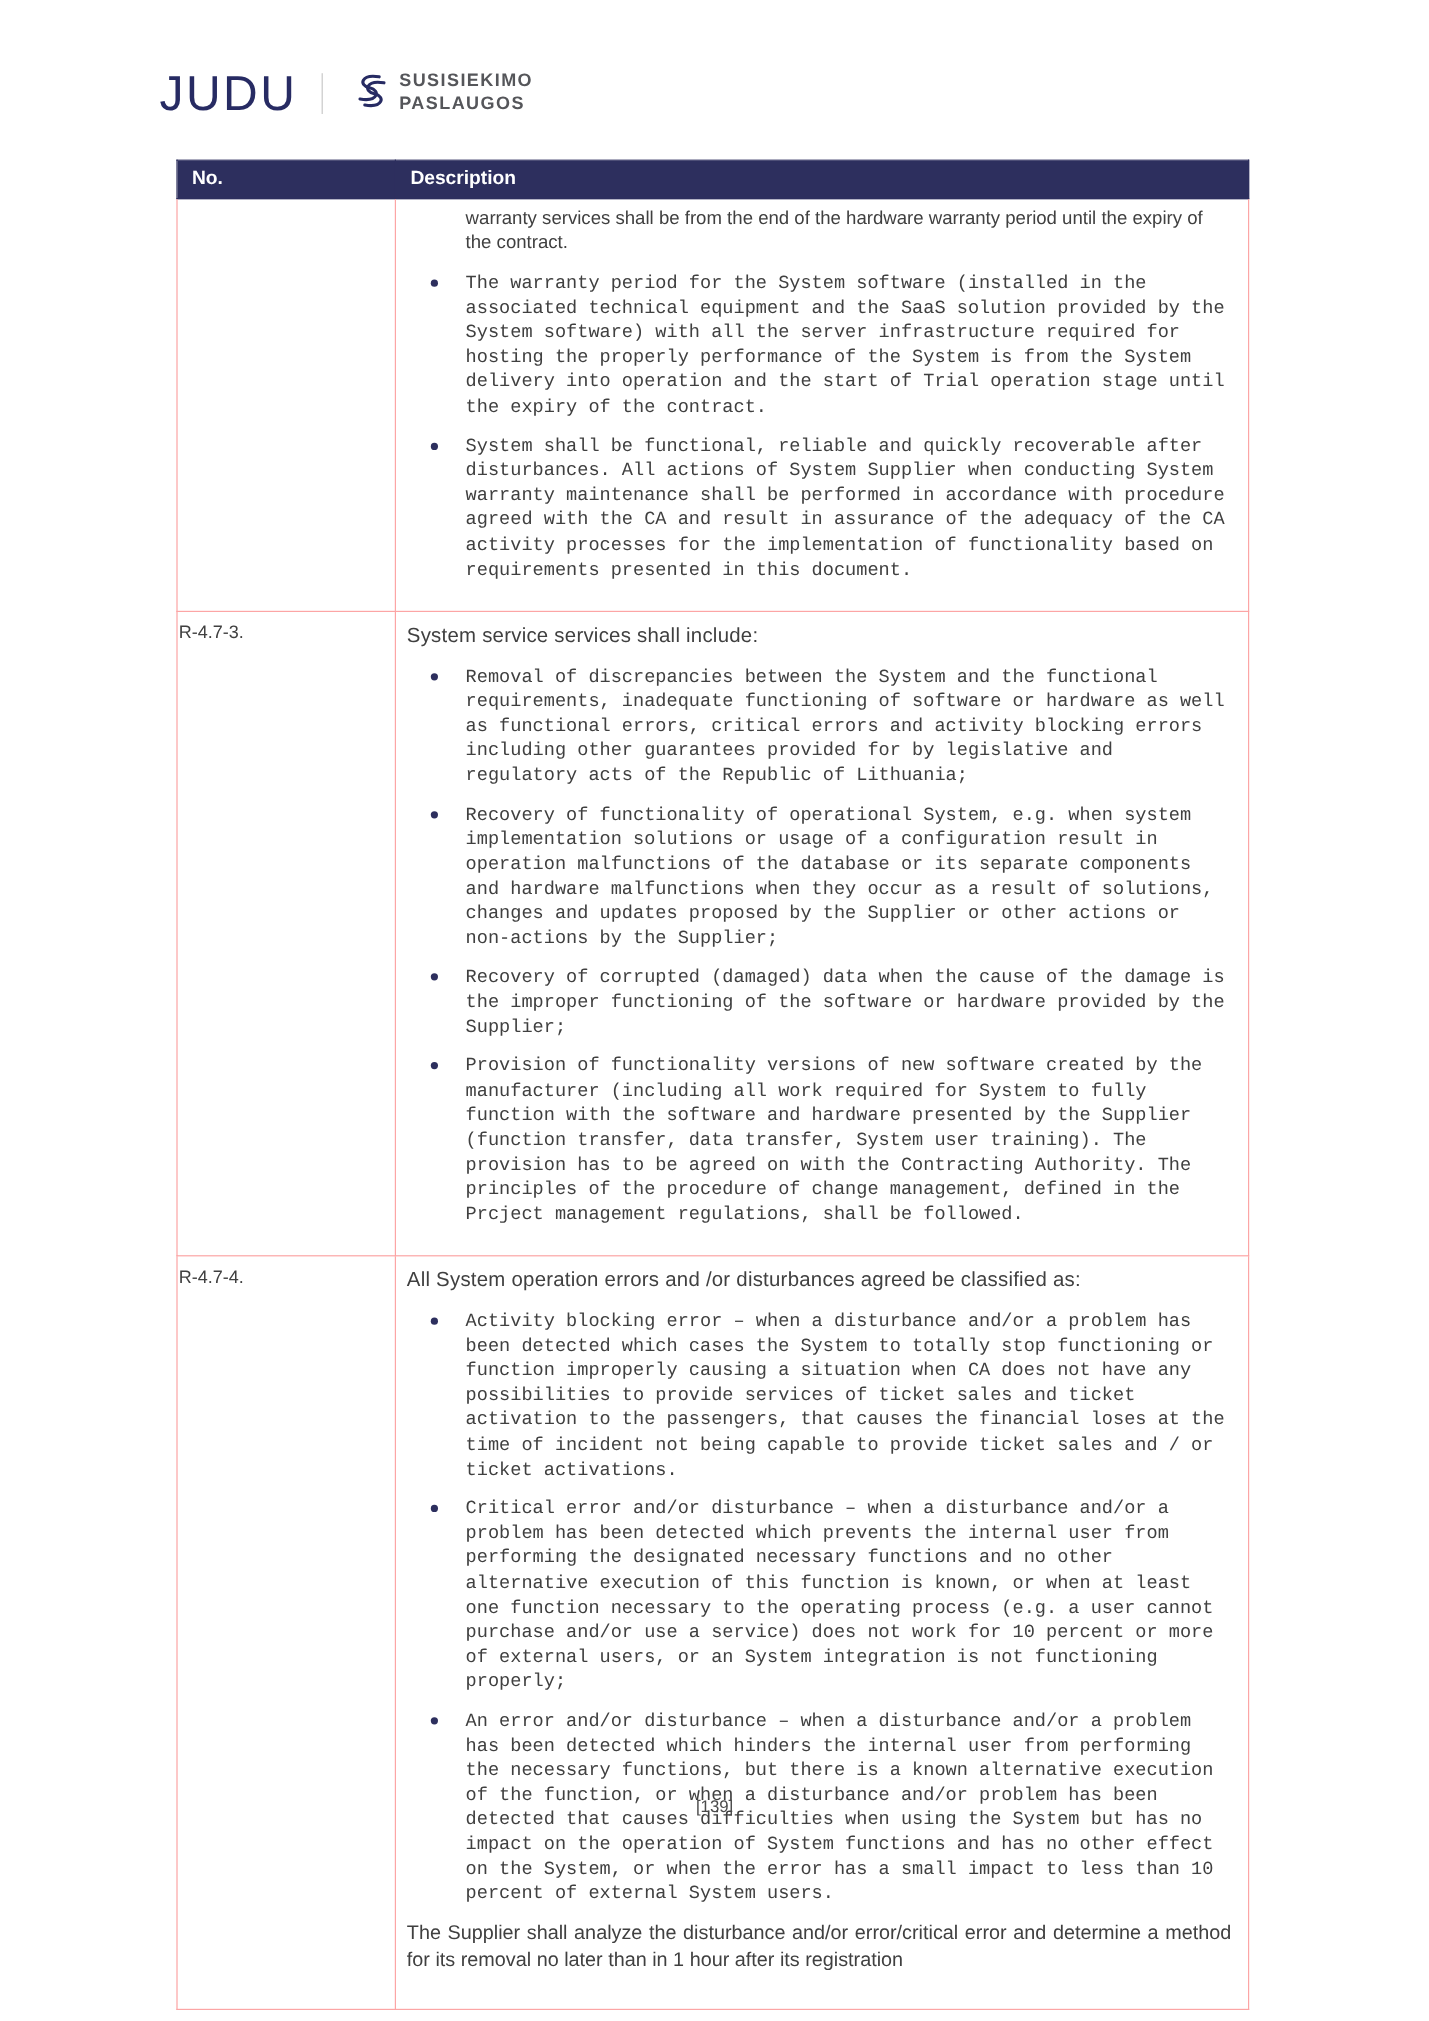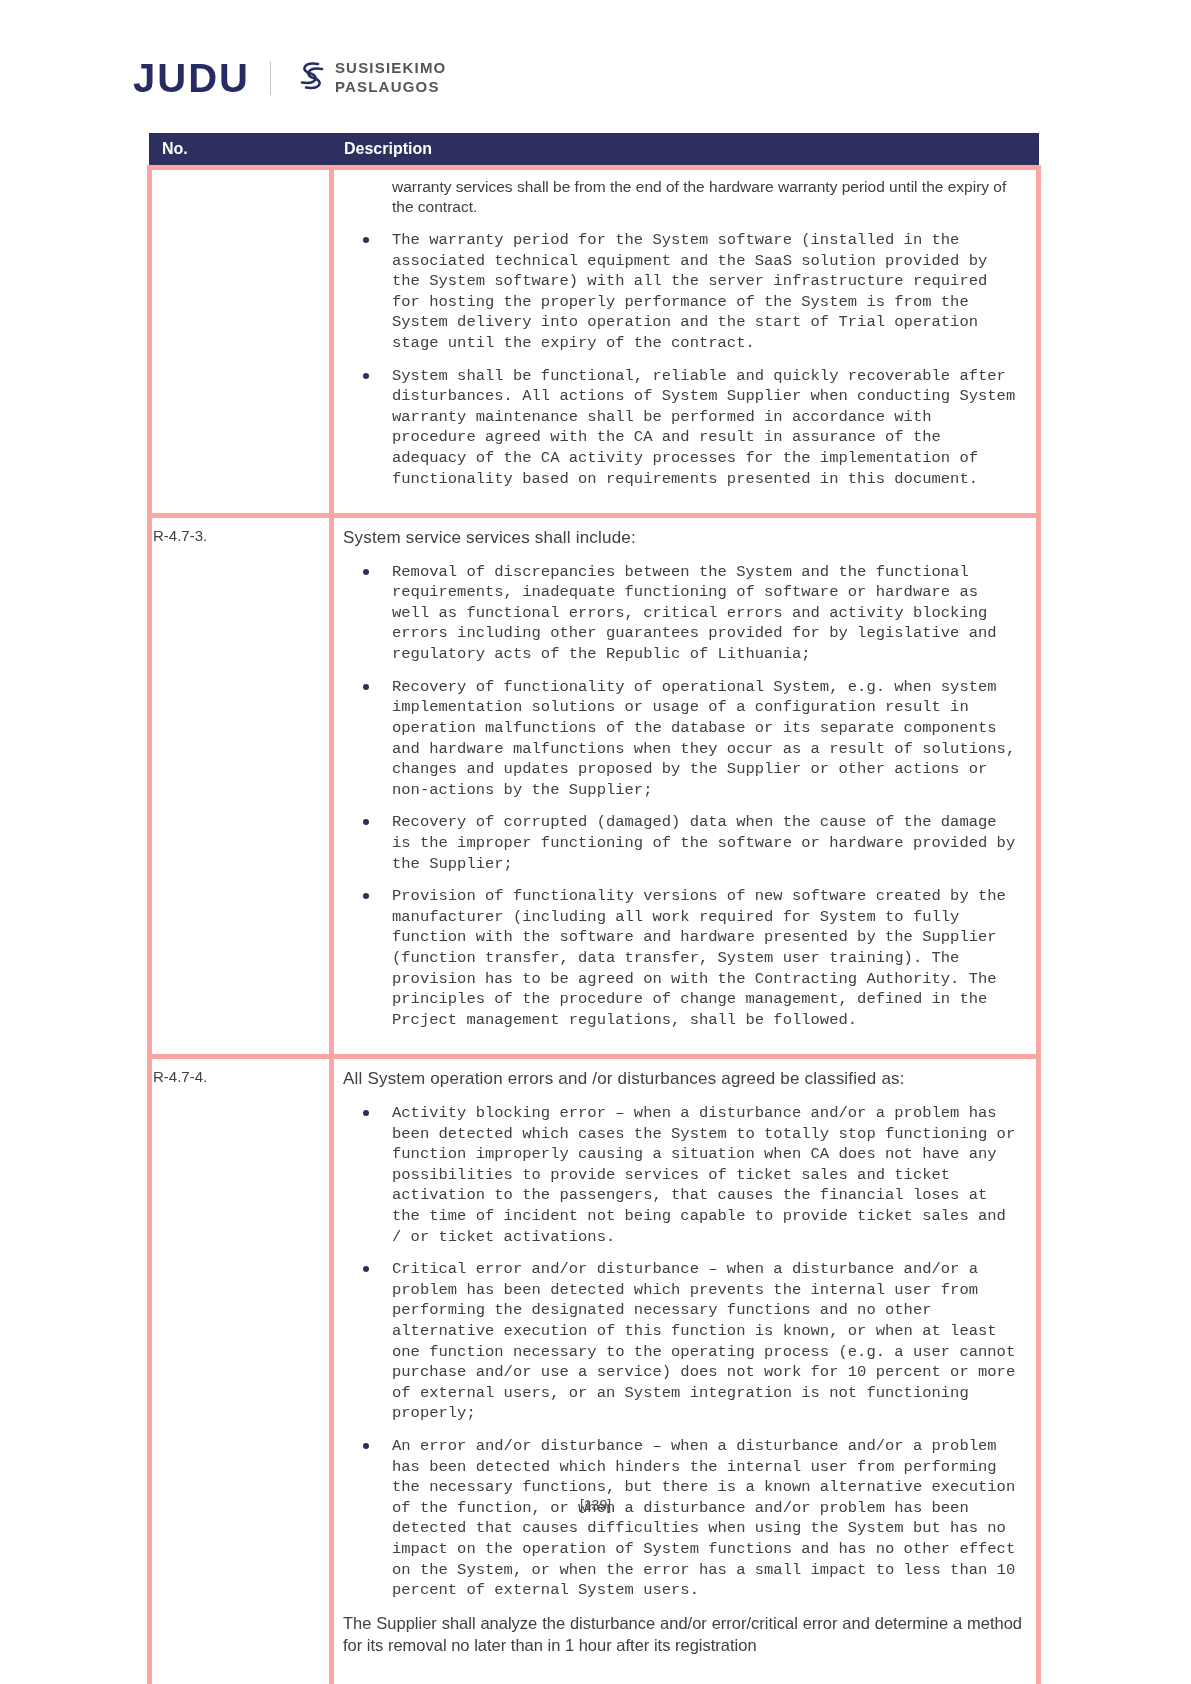--- a/index.html
+++ b/index.html
@@ -17,21 +17,21 @@
     position:absolute;
     left:133px;
     top:56px;
     display:flex;
     align-items:center;
     gap:20px;
     height:44px;
   }
   .judu-logo{
     font-size:40px;
-    font-weight:700;
+    font-weight:400;
     letter-spacing:2px;
     color:#272b63;
     line-height:1;
     transform:scaleY(1.02);
   }
   .brand-divider{
     width:1px;
     height:34px;
     background:#c9c9c9;
   }
@@ -64,21 +64,21 @@
     color:#ffffff;
     font-size:16px;
     font-weight:700;
     text-align:left;
     padding:6px 12px 7px 12px;
     border:1px solid #2d2f5e;
   }
   .req-table th.no-h{width:157px;}
   .req-table td{
     vertical-align:top;
-    border:5px solid #fca5a5;
+    border:1px solid #fca5a5;
   }
   .no-cell{
     text-align:left;
     padding-top:9px;
     font-size:15px;
     color:#404040;
   }
   .desc-cell{
     padding:4px 14px 12px 9px;
   }

